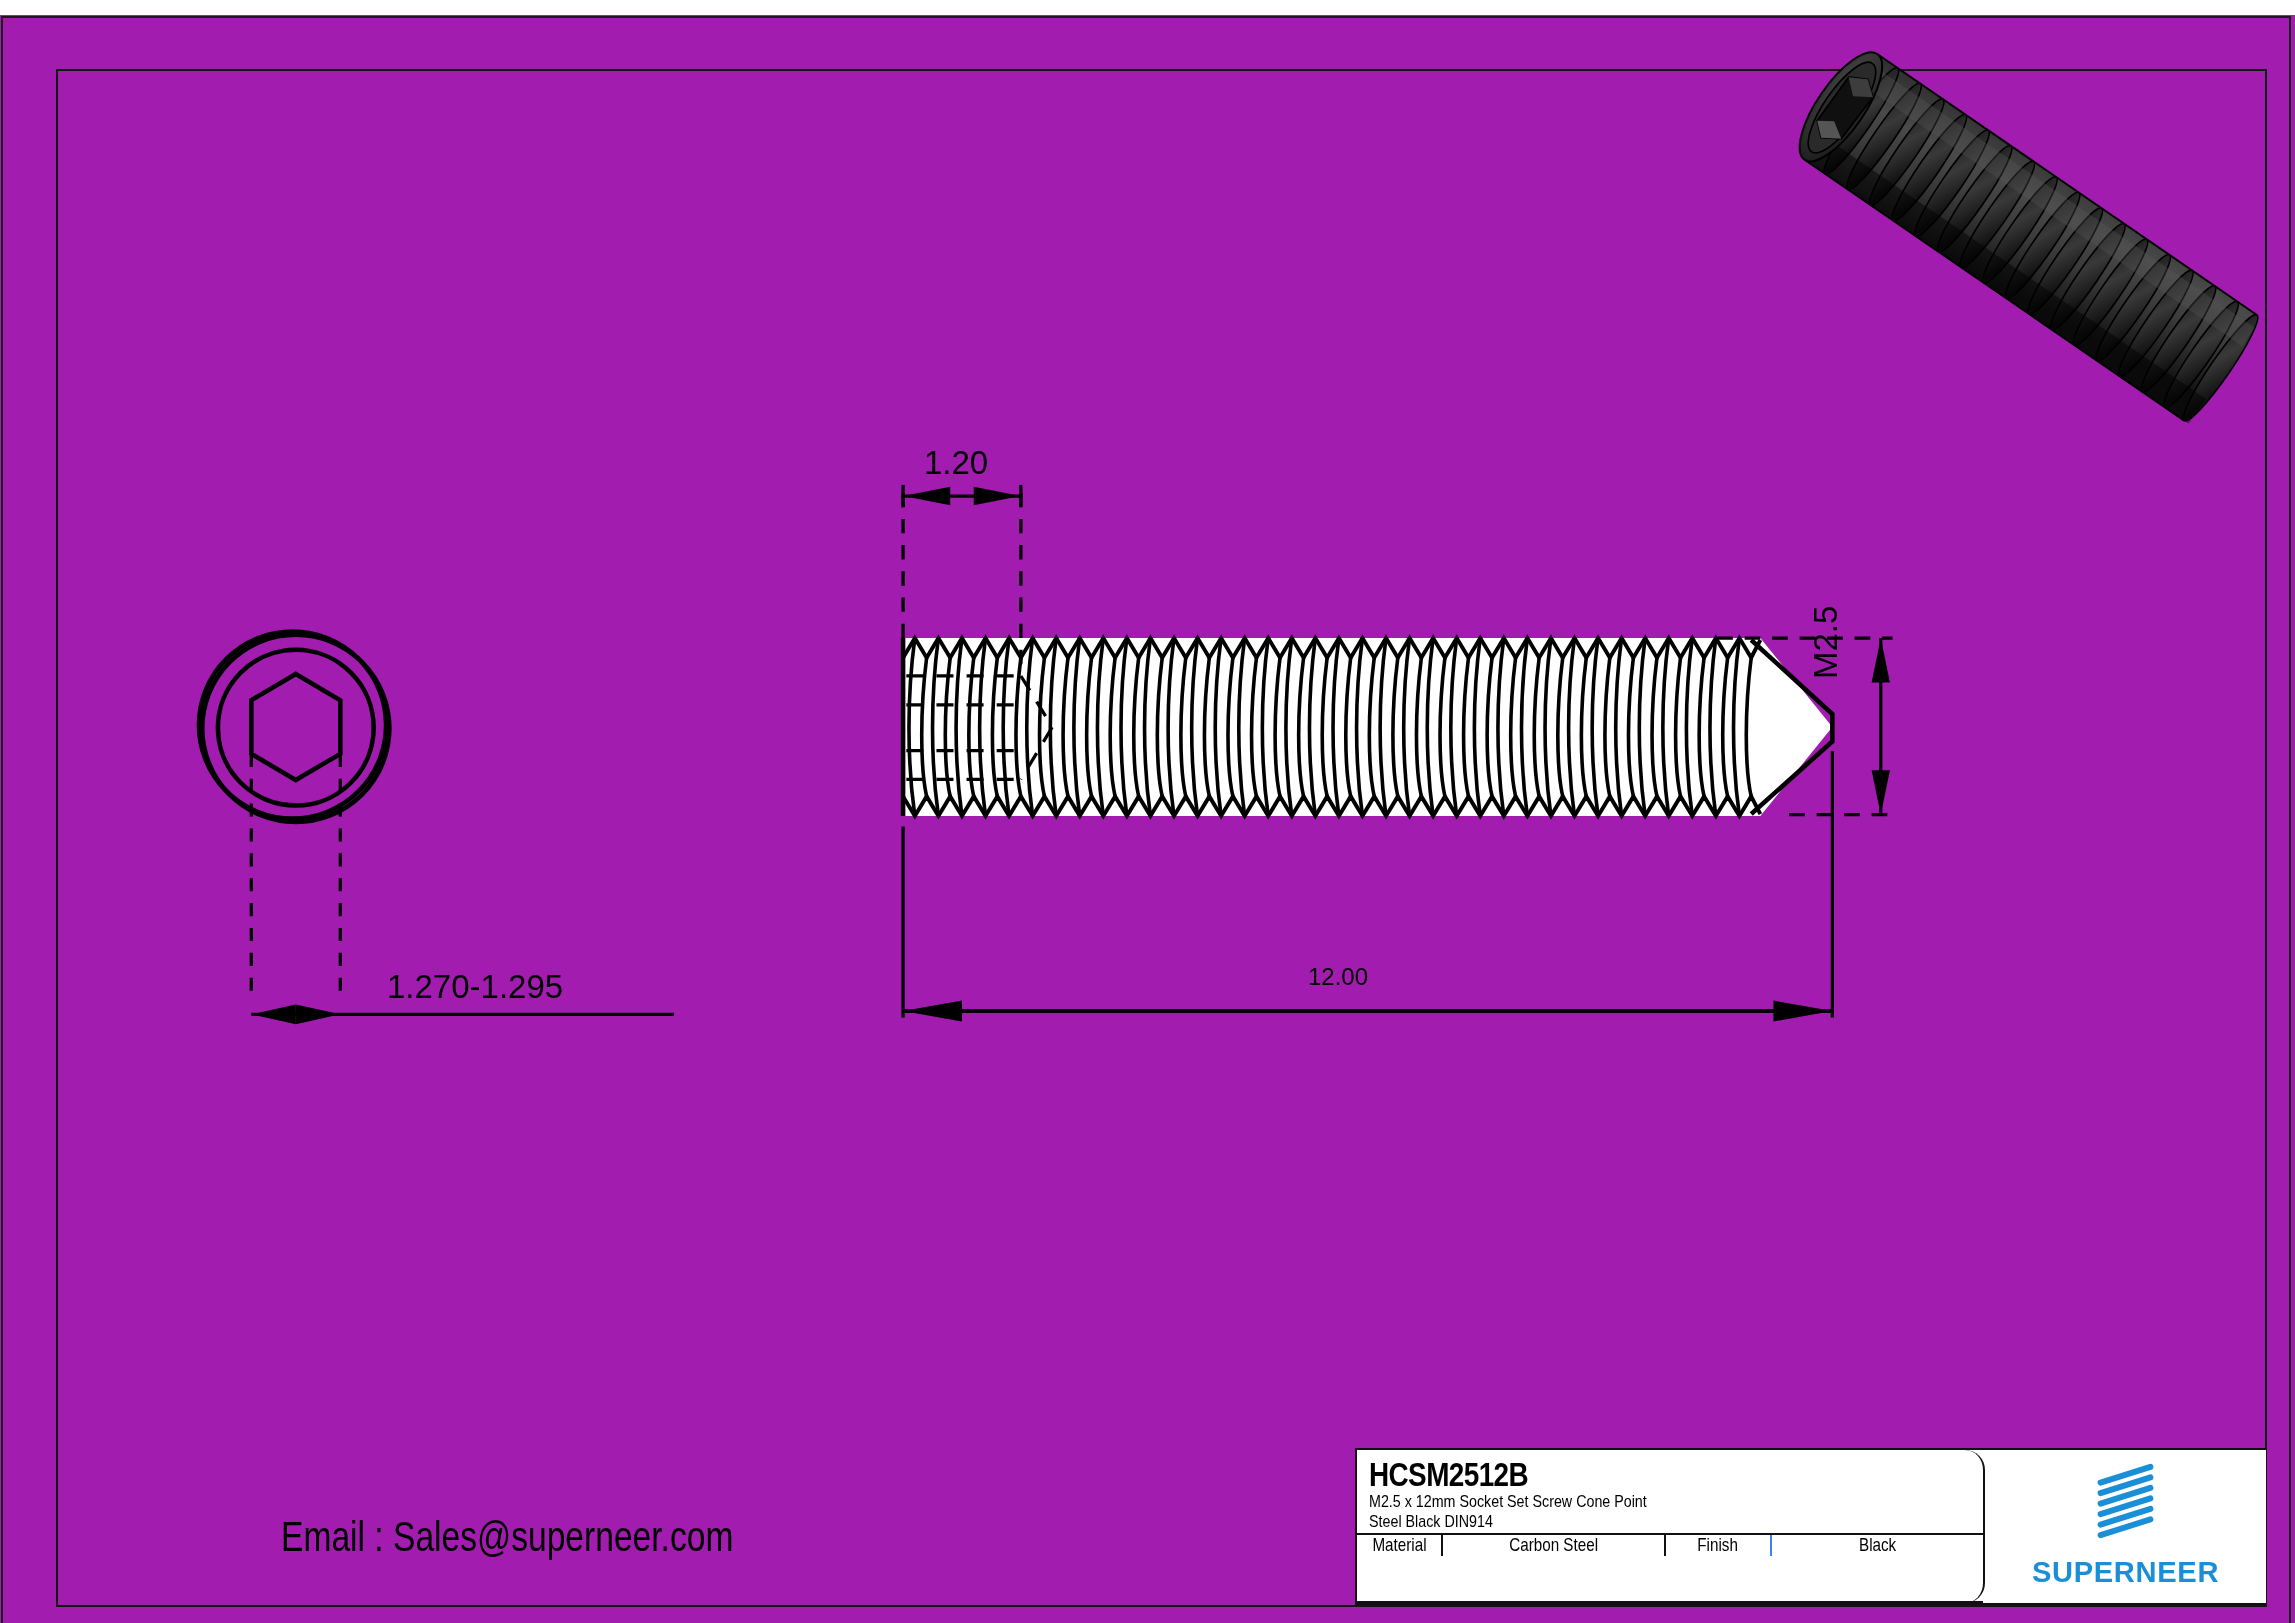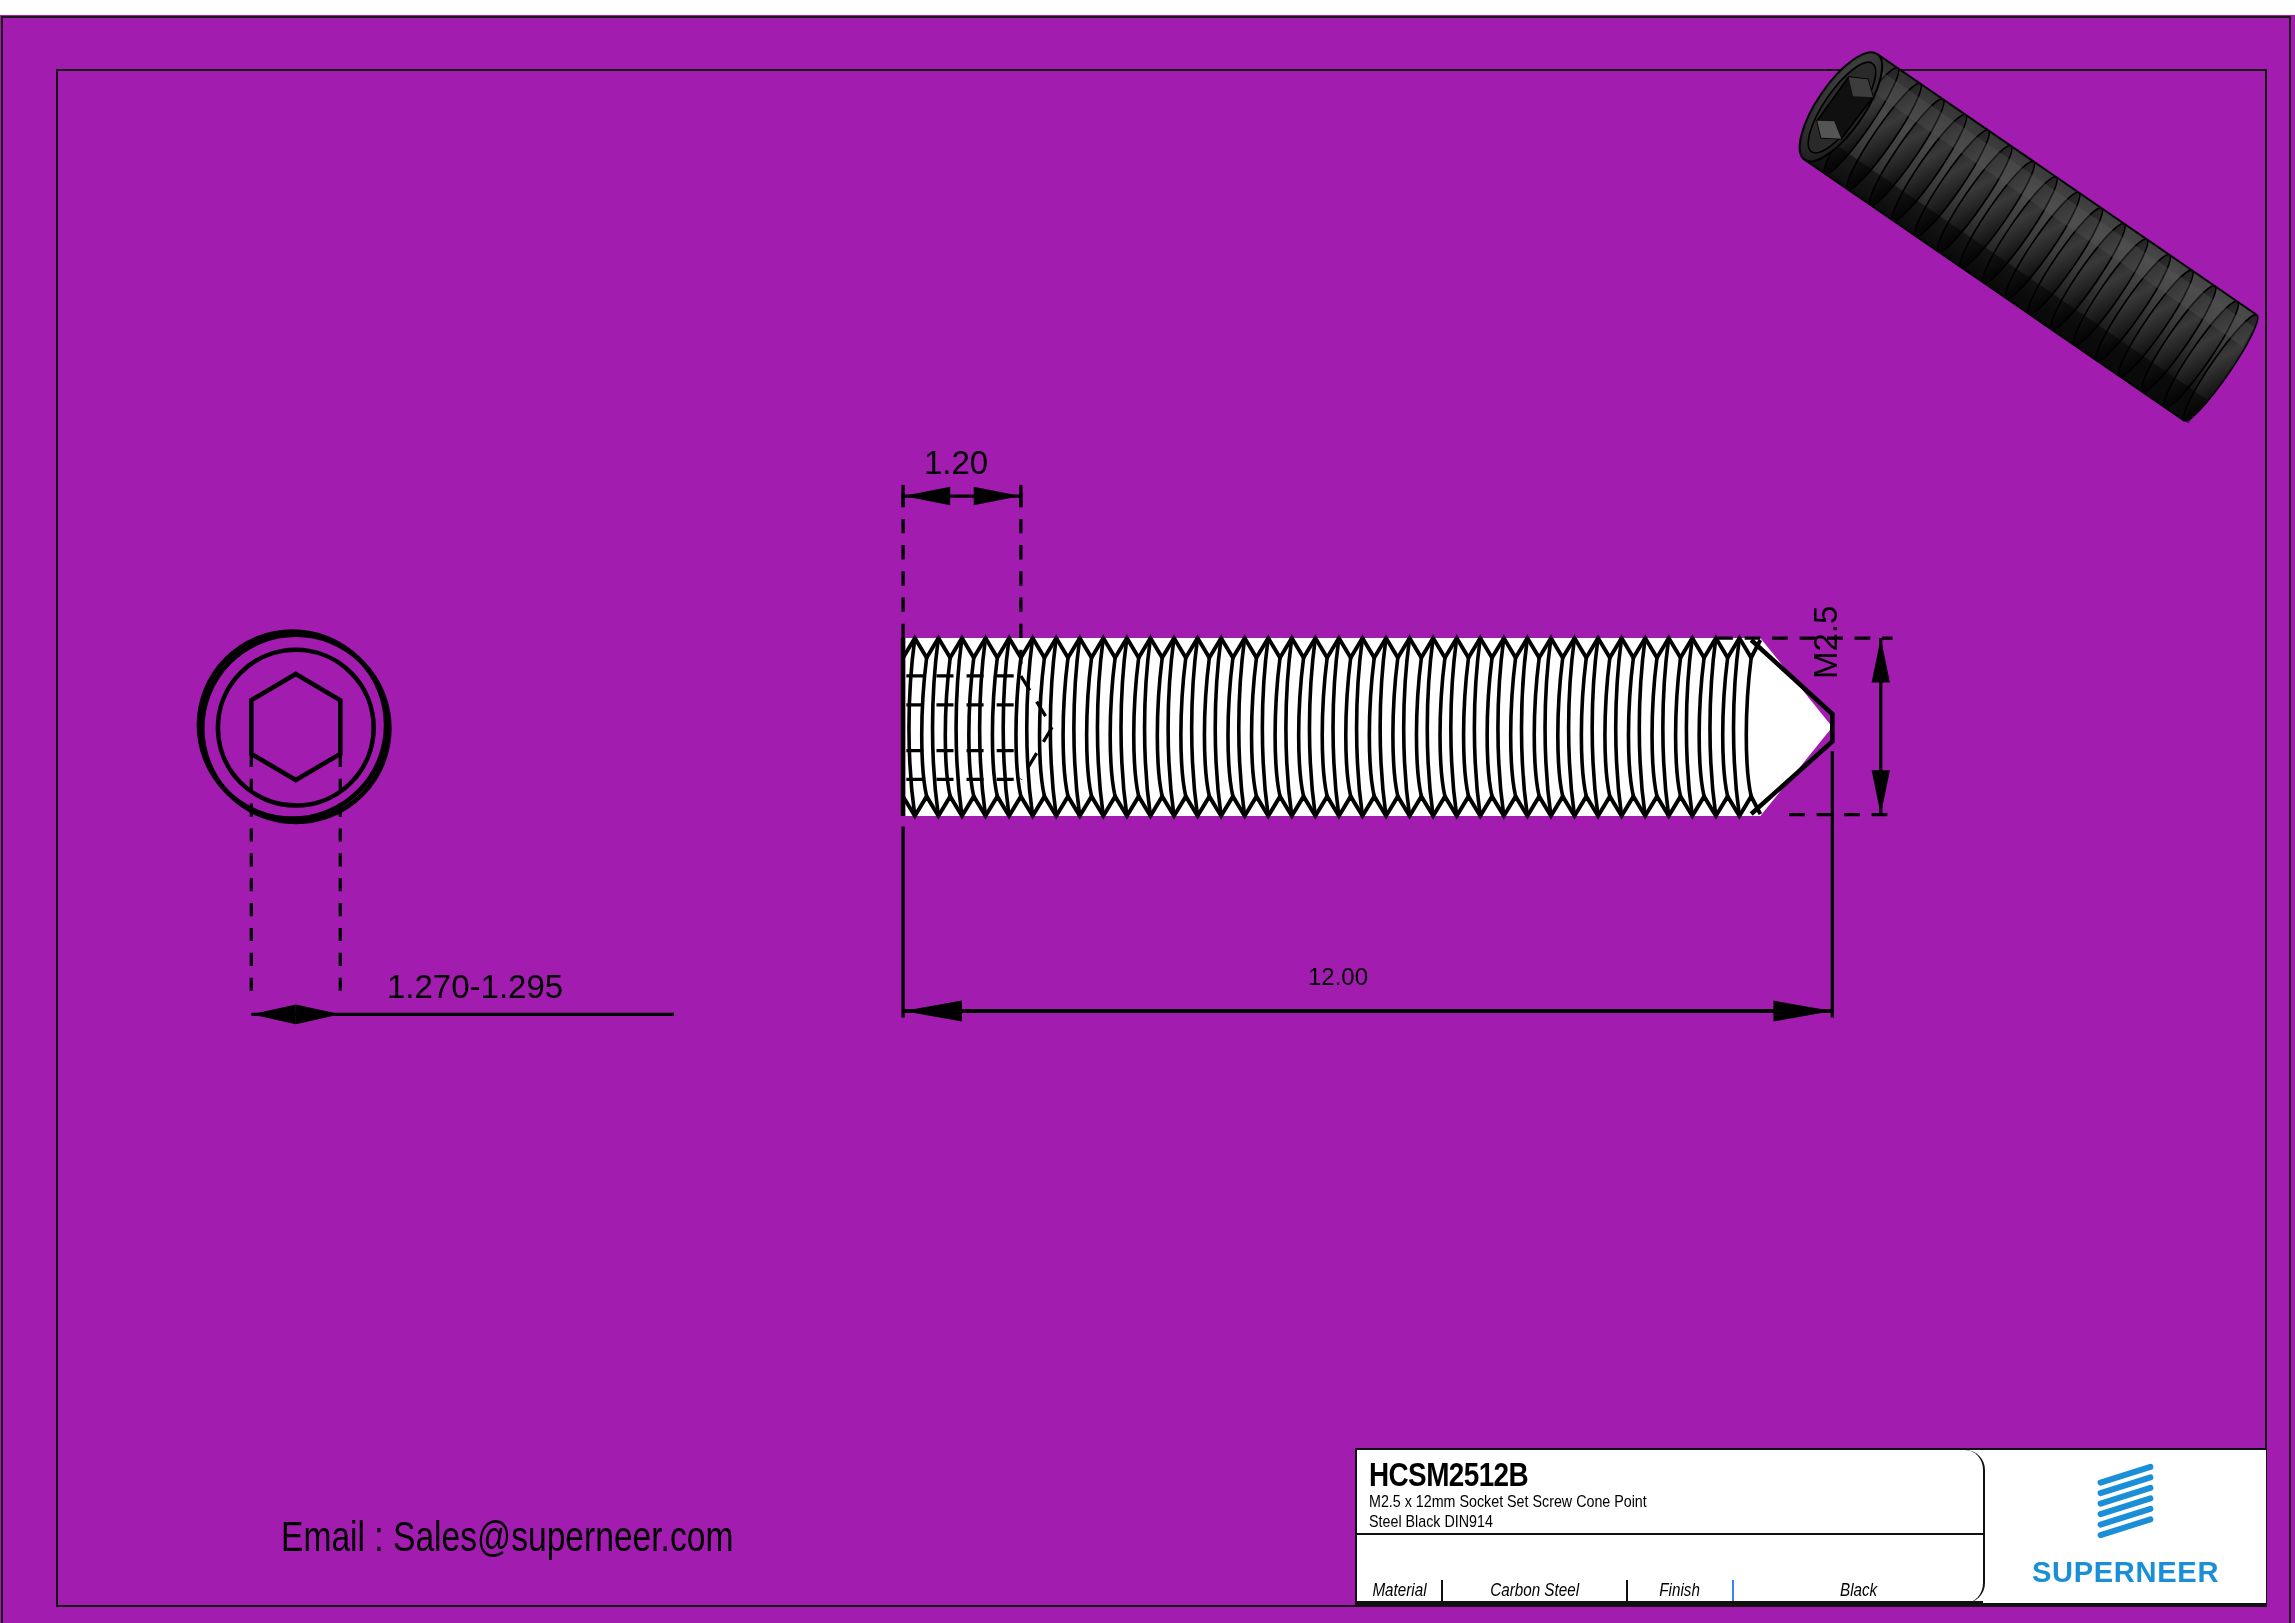--- a/index.html
+++ b/index.html
@@ -82,37 +82,36 @@
     line-height: 20px;
     color: #000;
     transform: scaleX(0.84);
     transform-origin: left center;
     white-space: nowrap;
   }
   .tb-rows { flex: 1 1 auto; display: flex; flex-direction: column; }
   .tb-row {
     flex: 1 1 50%;
     display: flex;
-    align-items: flex-end;
-    font-style: italic;
+    align-items: flex-start;
   }
   .tb-row.top { border-bottom: 2px solid #111; }
   .tb-cell {
     display: flex;
     align-items: center;
     justify-content: center;
     font-size: 17.7px;
     color: #000;
     box-sizing: border-box;
     white-space: nowrap;
     transform-origin: center;
   }
   .tb-cell span { transform: scaleX(0.86); display: inline-block; }
   .c-label { width: 86px; border-right: 2px solid #111; }
-  .c-material { width: 185px; border-right: 2px solid #111; }
+  .c-material { width: 223px; border-right: 2px solid #111; }
   .c-finish { width: 106px; border-right: 2px solid #3b82f6; }
   .c-black { flex: 1 1 auto; }
   .c-weightval { width: 185px; border-right: 2px solid #111; }
   .c-url { flex: 1 1 auto; color: #1a8fd8; font-size: 16.4px; }
   .tb-logo {
     flex: 1 1 auto;
     position: relative;
     display: flex;
     flex-direction: column;
     align-items: center;

